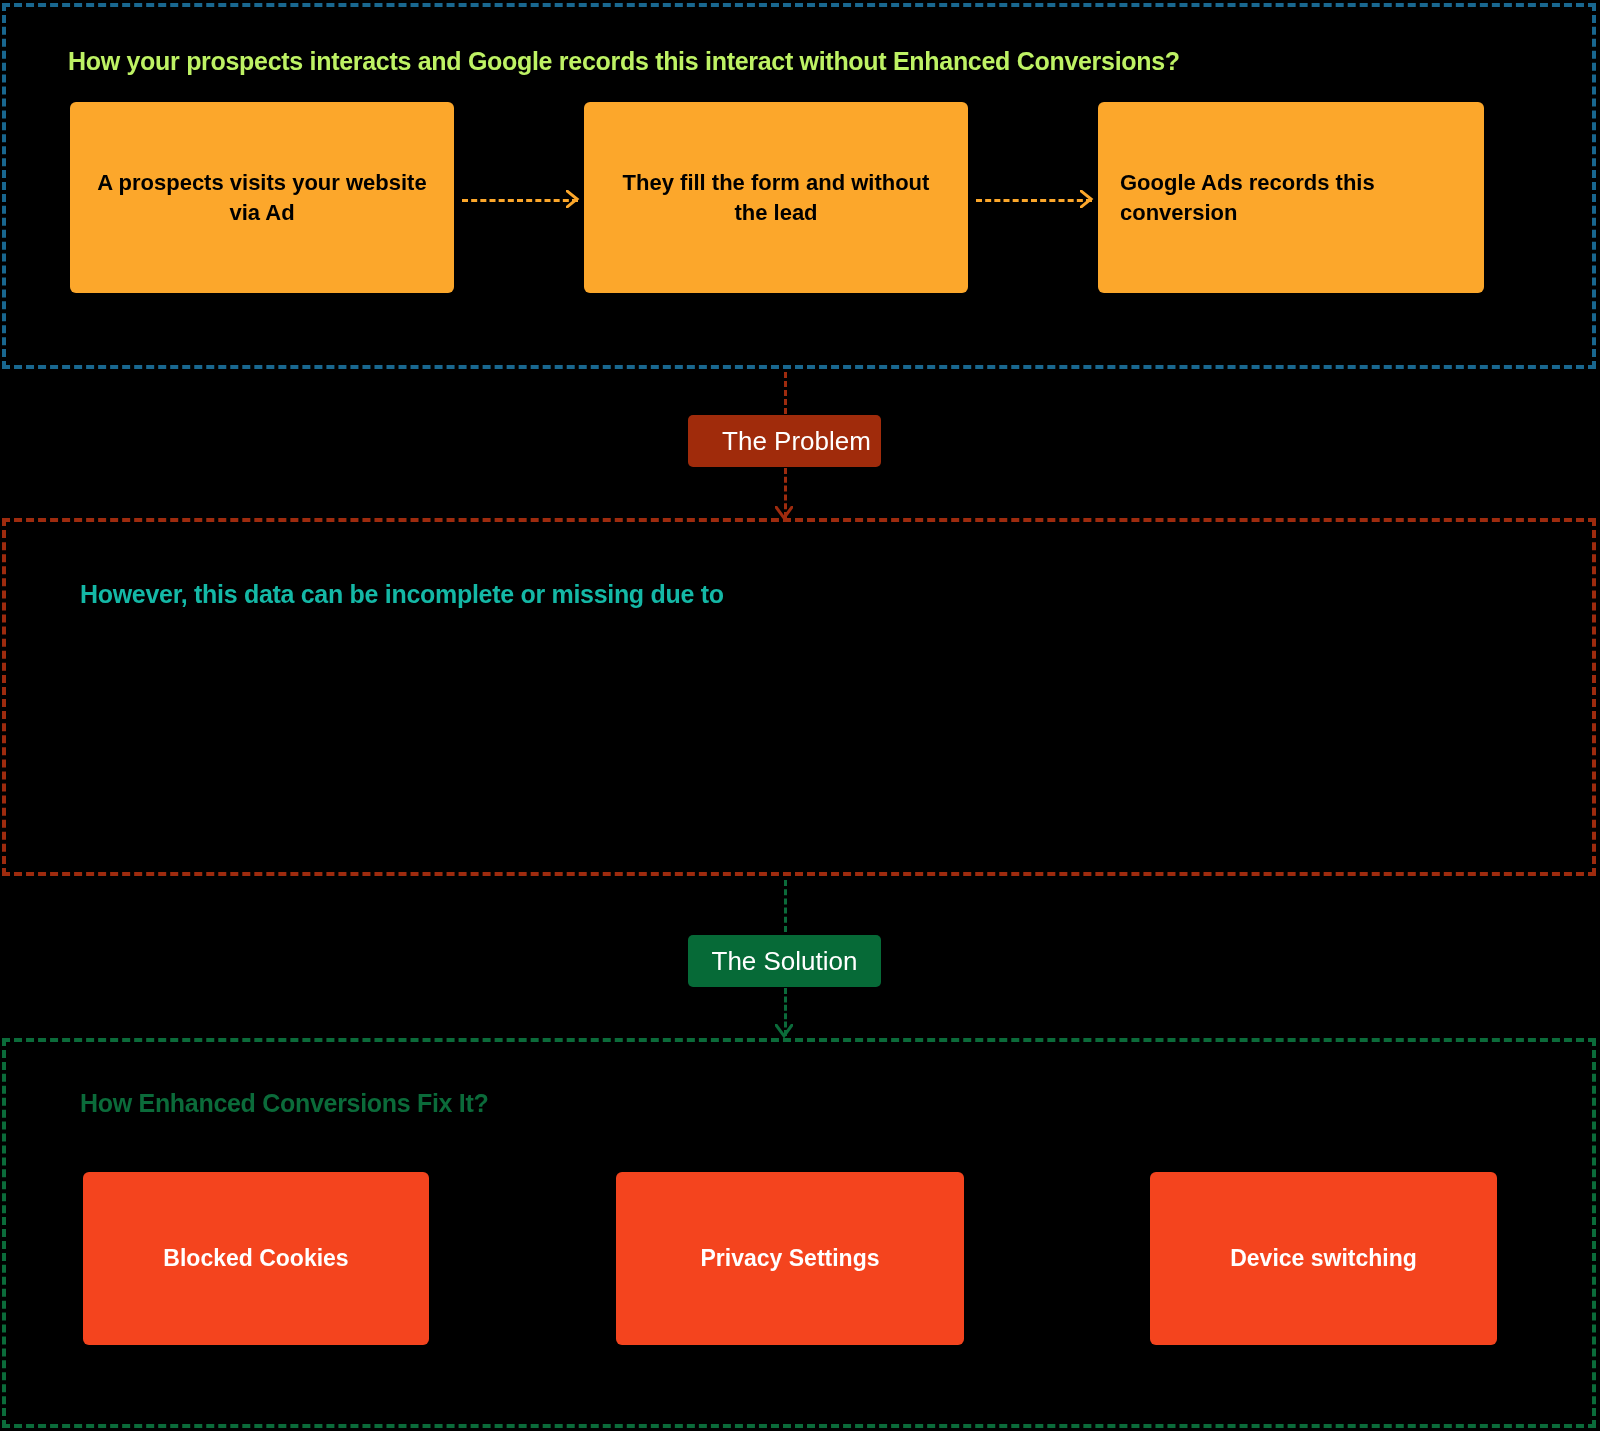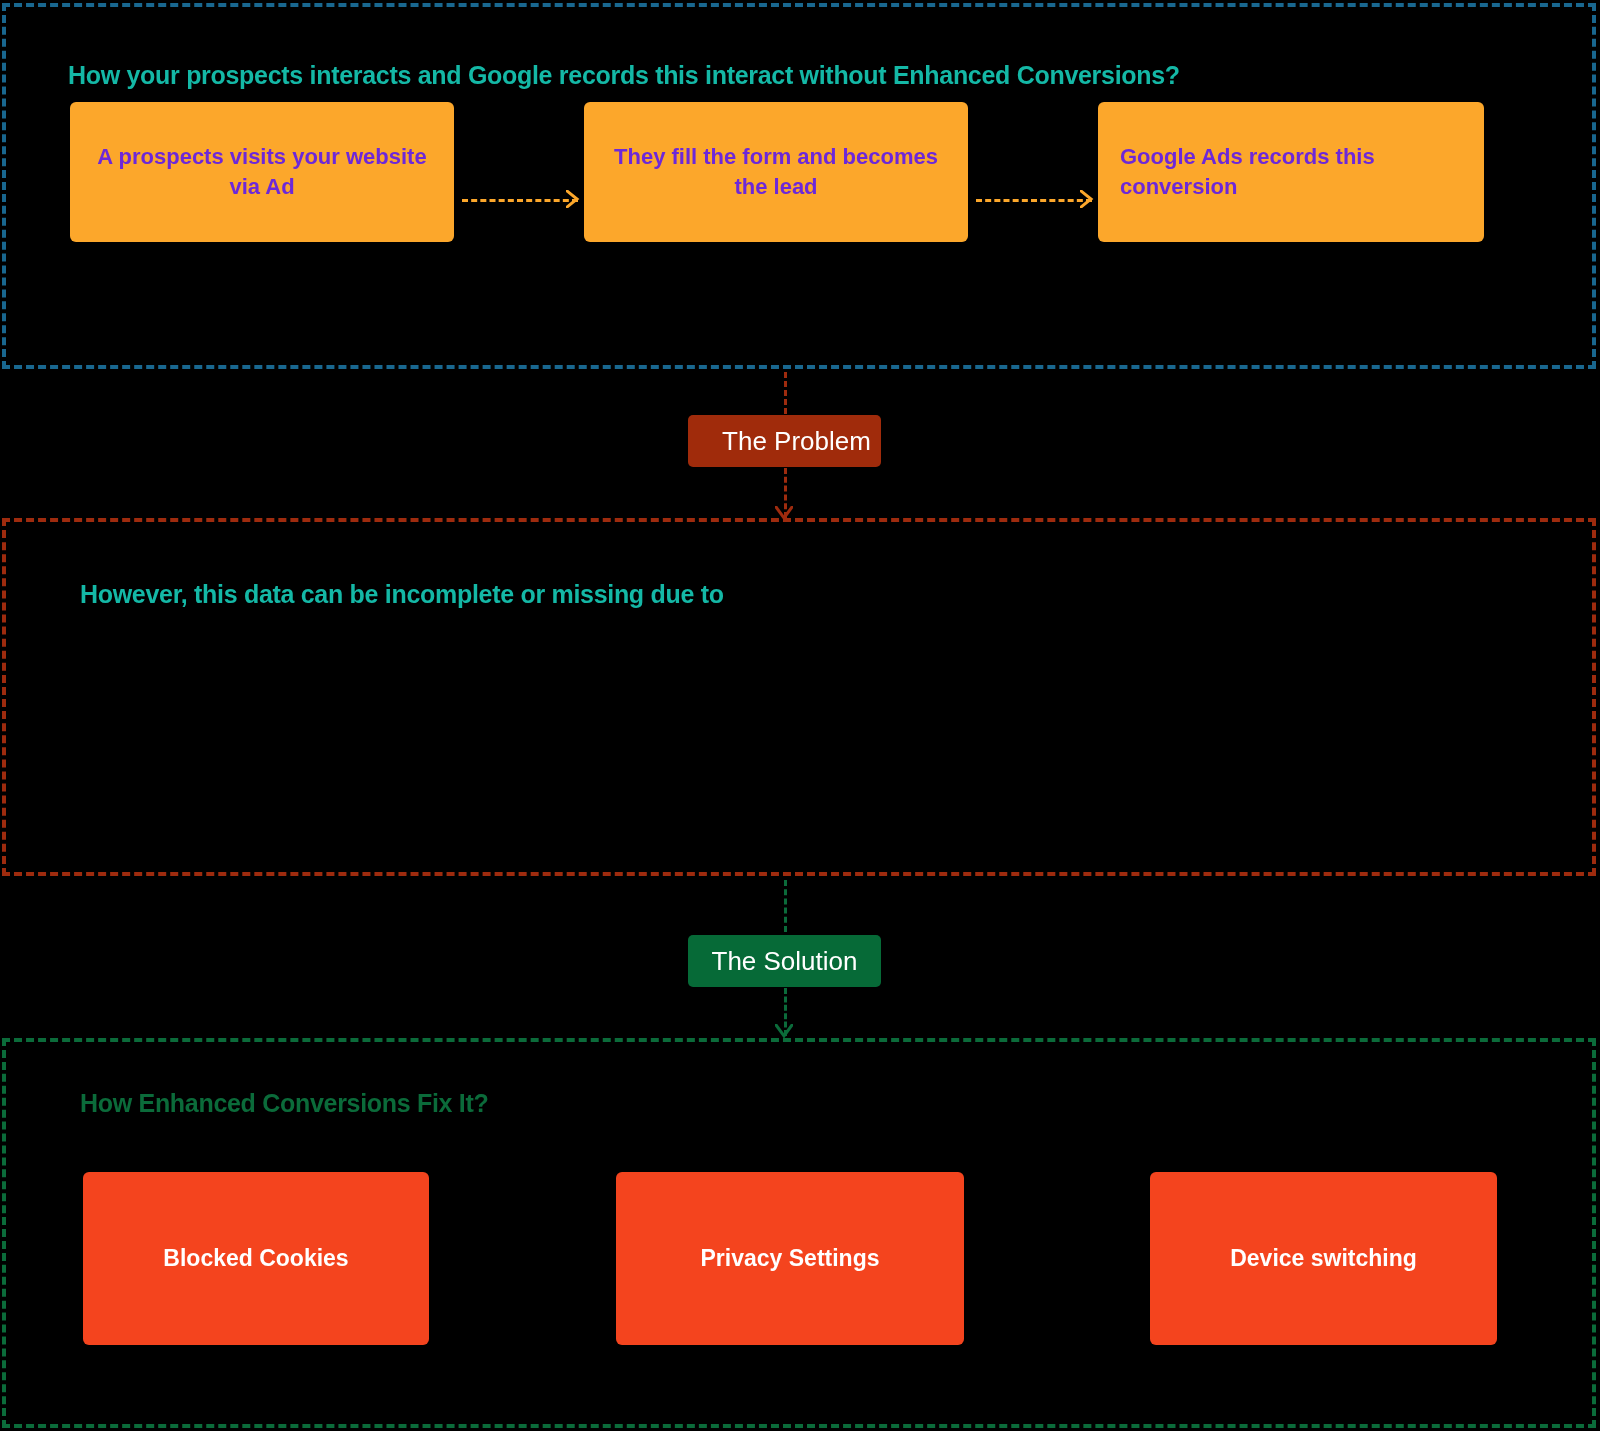--- a/index.html
+++ b/index.html
@@ -28,44 +28,44 @@
   }
 
   
   .sec-title {
     position: absolute;
     font-size: 25px;
     font-weight: bold;
     letter-spacing: -0.3px;
     white-space: nowrap;
   }
-  #title-without { left: 62px; top: 54px; color: #14b8a6; }
+  #title-without { left: 62px; top: 40px; color: #bef264; }
   #title-problem { left: 74px; top: 58px; color: #14b8a6; }
   #title-solution { left: 74px; top: 47px; color: #0B6B3A; }
 
   
   .node {
     position: absolute;
     border-radius: 6px;
     display: flex;
     align-items: center;
     justify-content: center;
     text-align: center;
     padding: 10px 22px;
     line-height: 1.35;
     font-weight: bold;
   }
 
   
   .node-orange {
     background: #FCA72B;
-    color: #6d28d9;
+    color: #000000;
     font-size: 22px;
     top: 95px;
-    height: 140px;
+    height: 191px;
   }
   .node-orange.align-left { justify-content: flex-start; text-align: left; }
   #box-o1 { left: 64px;  width: 384px; }
   #box-o2 { left: 578px; width: 384px; }
   #box-o3 { left: 1092px; width: 386px; }
 
   
   .node-red {
     background: #F4441E;
     color: #ffffff;
@@ -140,21 +140,21 @@
 </head>
 <body>
 
 <div class="stage">
 
   <div class="section" id="section-without">
     <div class="sec-title" id="title-without">How your prospects interacts and Google records this interact without Enhanced Conversions?</div>
 
     <div class="node node-orange" id="box-o1">A prospects visits your website via Ad</div>
 
-    <div class="node node-orange" id="box-o2">They fill the form and becomes the lead</div>
+    <div class="node node-orange" id="box-o2">They fill the form and without the lead</div>
 
     <div class="node node-orange align-left" id="box-o3">Google Ads records this conversion</div>
 
     <div class="h-conn conn-orange" id="conn-o1">
       <div class="line" style="width:100%"></div>
       <div class="head">
         <svg width="14" height="18" viewBox="0 0 14 18">
             <path d="M1 1 L11 9 L1 17" fill="none" stroke="#FCA72B" stroke-width="3" stroke-linecap="square"></path>
           </svg>
       </div>

